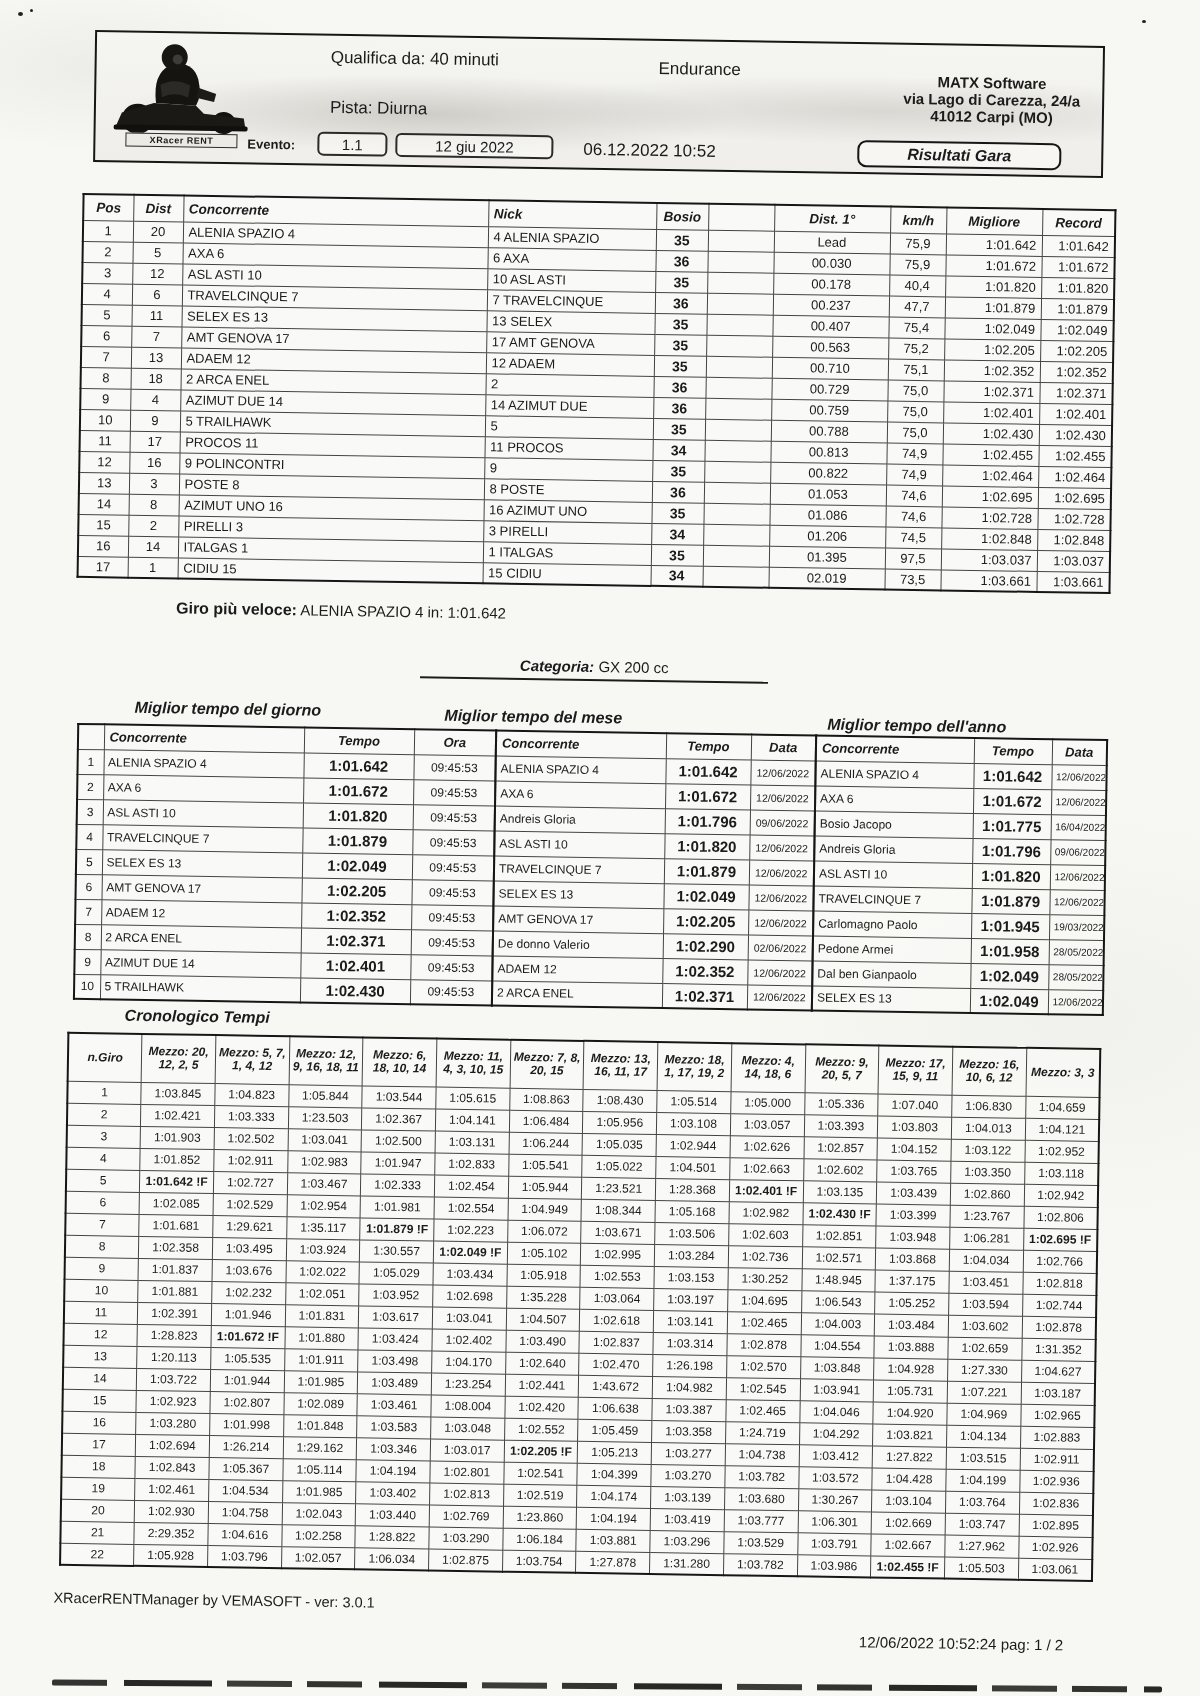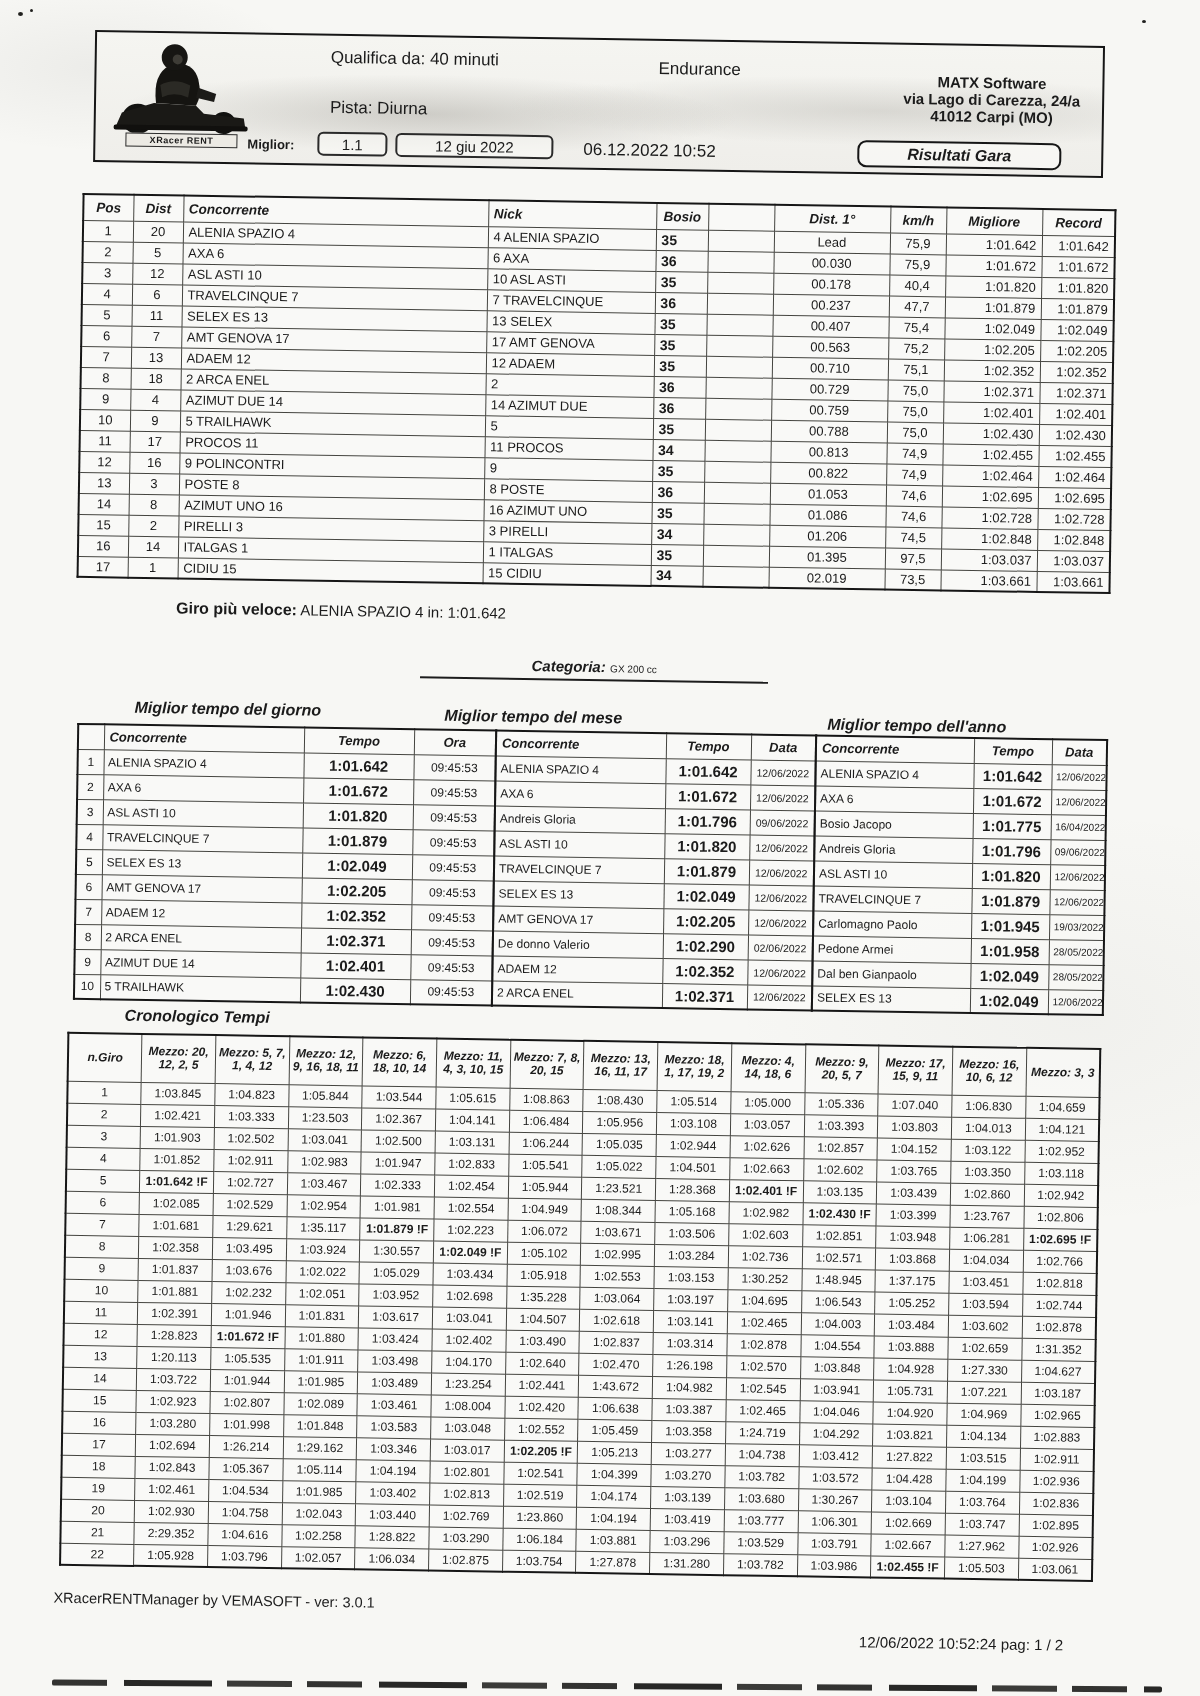--- a/index.html
+++ b/index.html
@@ -49,35 +49,35 @@
   table { border-collapse:collapse; table-layout:fixed; background:rgba(252,252,250,.55); }
   th,td { border:1px solid #454540; overflow:hidden; white-space:nowrap; vertical-align:middle; }
   thead th { font-weight:700; font-style:italic; }
 
   
   .res { position:absolute; left:85px; top:193px; width:1032px; border:2px solid #161616; }
   .res th { height:26px; font-size:13.5px; padding:0 5px; }
   .res td { height:21px; font-size:13px; padding:0 5px; }
   .res .c-pos,.res .c-kart { text-align:center; }
   .res .c-concorrente,.res .c-nick { text-align:left; }
-  .res .c-giri { text-align:left; font-weight:700; font-size:14px; }
+  .res .c-giri { text-align:center; font-weight:700; font-size:14px; }
   .res .c-dist { text-align:center; }
   .res .c-kmh { text-align:center; }
   .res .c-migliore,.res .c-record { text-align:right; }
   .res thead .h0,.res thead .h1,.res thead .h4,.res thead .h6,.res thead .h7,
   .res thead .h8,.res thead .h9 { text-align:center; }
   .res thead .h2,.res thead .h3 { text-align:left; }
 
   .fastline { position:absolute; left:185px; top:598px; font-size:15px; }
   .fastline b { font-size:16px; }
 
   .cat { position:absolute; left:430px; top:650px; width:348px; border-bottom:2px solid #1c1c1c;
          text-align:center; padding-bottom:3px; }
   .cat .lab { font-weight:700; font-style:italic; font-size:15px; }
-  .cat .val { font-size:10px; }
+  .cat .val { font-size:15px; }
 
   
   .mg-title { position:absolute; font-weight:700; font-style:italic; font-size:16px; }
   .mg { position:absolute; border:2px solid #161616; }
   .mg th { height:25px; font-size:13px; padding:0 5px; text-align:left; }
   .mg td { height:25px; padding:0 4px; }
   .tbl-day   { left:88px;  top:723px; width:418px; }
   .tbl-month { left:506px; top:723px; width:320px; }
   .tbl-year  { left:826px; top:723px; width:291px; }
   .tbl-day .c-0 { text-align:center; font-size:12px; }
@@ -132,21 +132,21 @@
       <div class="logo-caption">XRacer RENT</div>
     </div>
     <div class="t-qualifica">Qualifica da: 40 minuti</div>
     <div class="t-endurance">Endurance</div>
     <div class="t-company">
       <div>MATX Software</div>
       <div>via Lago di Carezza, 24/a</div>
       <div>41012 Carpi (MO)</div>
     </div>
     <div class="t-pista">Pista: Diurna</div>
-    <div class="t-evlabel">Miglior:</div>
+    <div class="t-evlabel">Evento:</div>
     <div class="box box-ev">1.1</div>
     <div class="box box-date">12 giu 2022</div>
     <div class="t-printed">06.12.2022 10:52</div>
     <div class="box-title">Risultati Gara</div>
   </div>
 
   <table class="res">
     <colgroup>
       <col style="width:50px">
         <col style="width:50px">

